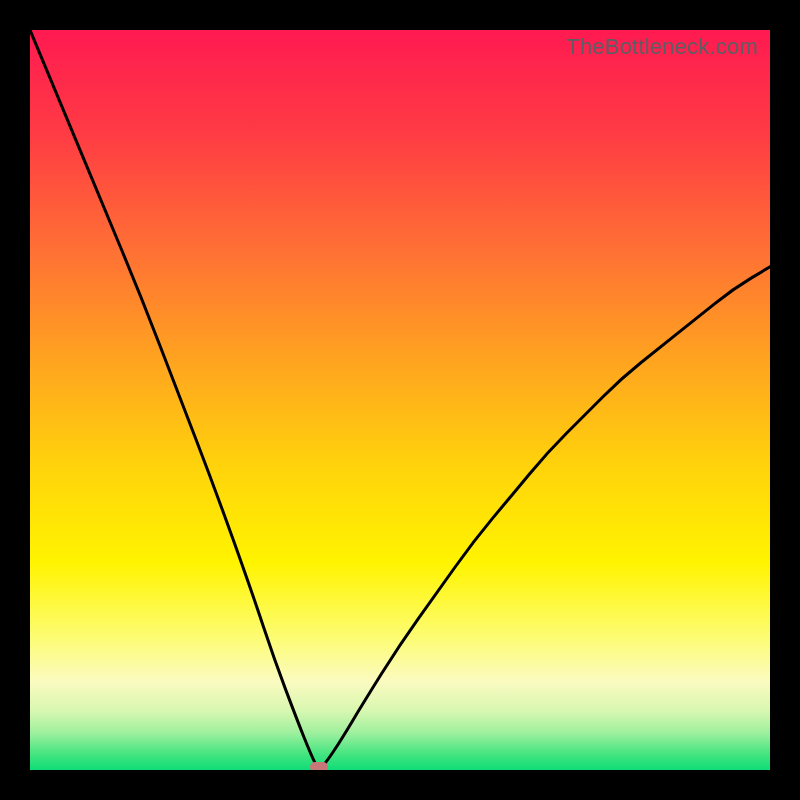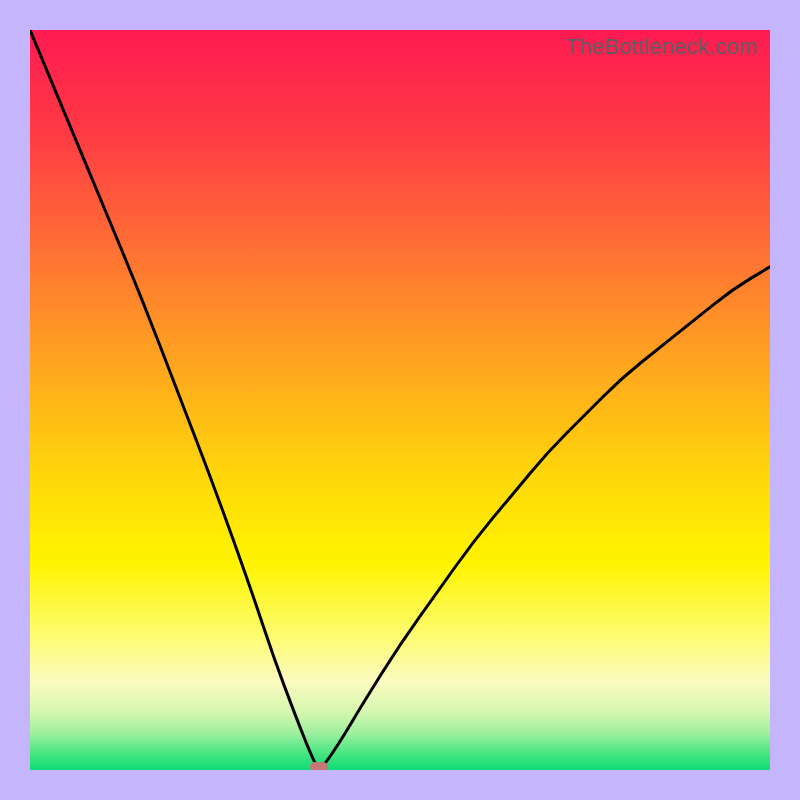--- a/index.html
+++ b/index.html
@@ -6,21 +6,21 @@
     margin: 0;
     padding: 0;
     width: 800px;
     height: 800px;
     overflow: hidden;
     font-family: Arial, Helvetica, sans-serif;
   }
   .frame {
     width: 800px;
     height: 800px;
-    background: #c4b5fd;
+    background: #000000;
     position: relative;
   }
   .plot-area {
     position: absolute;
     left: 30px;
     top: 30px;
     width: 740px;
     height: 740px;
     overflow: hidden;
   }

